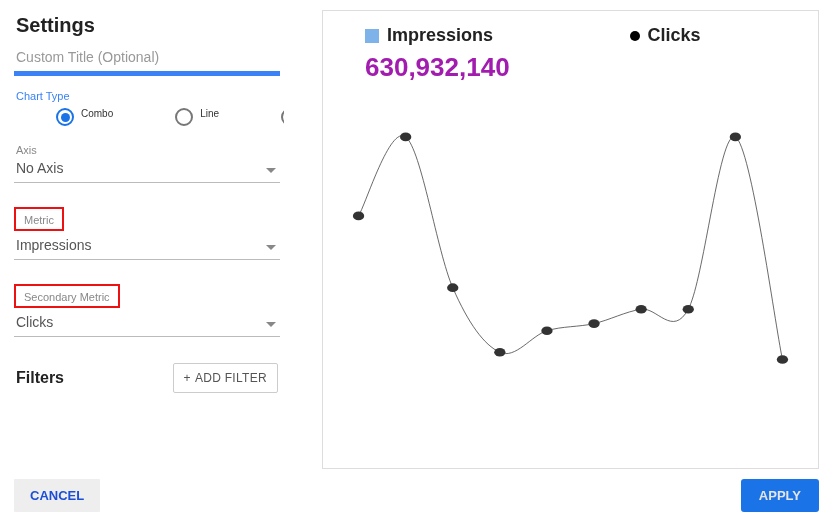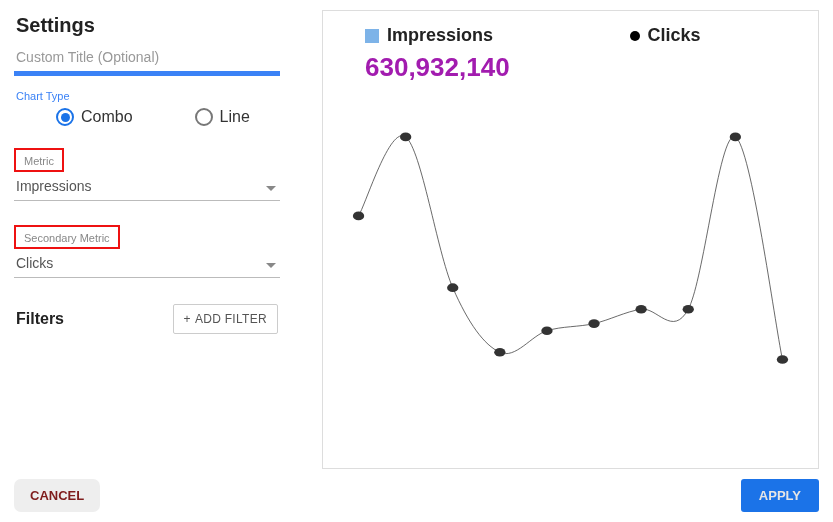--- a/index.html
+++ b/index.html
@@ -22,21 +22,21 @@
   .field-label { font-size:11px; color:#888; padding:0 2px; }
   .underline-input {
     width:100%; border:none; border-bottom:1px solid #bbb; padding:4px 2px 6px; font-size:14px; color:#555;
     background:transparent; outline:none;
   }
   .underline-placeholder { font-size:14px; color:#999; padding:2px 2px 6px; border-bottom:5px solid #3b82f6; }
   .counter { text-align:right; font-size:11px; color:#666; padding:4px 2px 0; }
 
   .section-label { font-size:11px; color:#3b82f6; margin:14px 0 6px 2px; }
   .radios { display:flex; gap:22px; align-items:center; padding:0 2px 4px; }
-  .radio { display:flex; align-items:center; gap:7px; font-size:16px; color:#333; cursor:pointer;padding-left:40px; }
+  .radio { display:flex; gap:7px; font-size:10px; color:#333; cursor:pointer;padding-left:40px; }
   .radio .outer { width:18px; height:18px; border:2px solid #777; border-radius:50%; display:flex; align-items:center; justify-content:center; }
   .radio.selected .outer { border-color:#1b73e8; }
   .radio .innerdot { width:9px; height:9px; background:#1b73e8; border-radius:50%; display:none; }
   .radio.selected .innerdot { display:block; }
 
   .select-row { position:relative; }
   .select-row .caret {
     position:absolute; right:4px; bottom:10px; width:0; height:0;
     border-left:5px solid transparent; border-right:5px solid transparent; border-top:5px solid #888;
   }
@@ -60,22 +60,22 @@
   .big-number { font-size:26px; font-weight:700; color:#a21caf; margin-top:6px; }
 
   .chart-area { position:relative; flex:1; margin-top:18px; min-height:240px; }
   .bars { position:absolute; left:0; right:0; bottom:0; top:0; display:flex; align-items:flex-end; gap:0; }
   .barcell { flex:1; display:flex; justify-content:center; align-items:flex-end; }
   .bar { width:72%; background:#7db3e8; }
   svg.line { position:absolute; left:0; top:0; width:100%; height:100%; overflow:visible; }
 
   .footer { display:flex; justify-content:space-between; align-items:center; padding:10px 0 0; }
   .btn-flat {
-    border:none; background:#eee; color:#7f1d1d; font-size:13px; font-weight:600;
-    padding:9px 16px; border-radius:7px; cursor:pointer;
+    border:none; background:#eee; color:#1d4ed8; font-size:13px; font-weight:600;
+    padding:9px 16px; border-radius:1px; cursor:pointer;
   }
   .btn-primary {
     border:none; background:#1b73e8; color:#e5e5e5; font-size:13px; font-weight:600;
     padding:9px 18px; border-radius:3px; cursor:pointer;
   }
 </style>
 </head>
 <body>
 
 <div class="page">
@@ -101,20 +101,25 @@
             <div class="radio">
               <span class="outer"></span>
               <span>Line</span>
             </div>
             <div class="radio">
               <span class="outer"></span>
               <span>Pie</span>
             </div>
           </div>
 
+          <div class="field select-row" style="margin-top:14px;">
+            <div class="field-label">Axis</div>
+            <div class="underline-input">No Axis</div>
+            <div class="caret"></div>
+          </div>
 
           <div class="hl-box">
             <span class="field-label">Metric</span>
           </div>
           <div class="field select-row">
             <div class="underline-input">Impressions</div>
             <div class="caret"></div>
           </div>
 
           <div class="hl-box">

